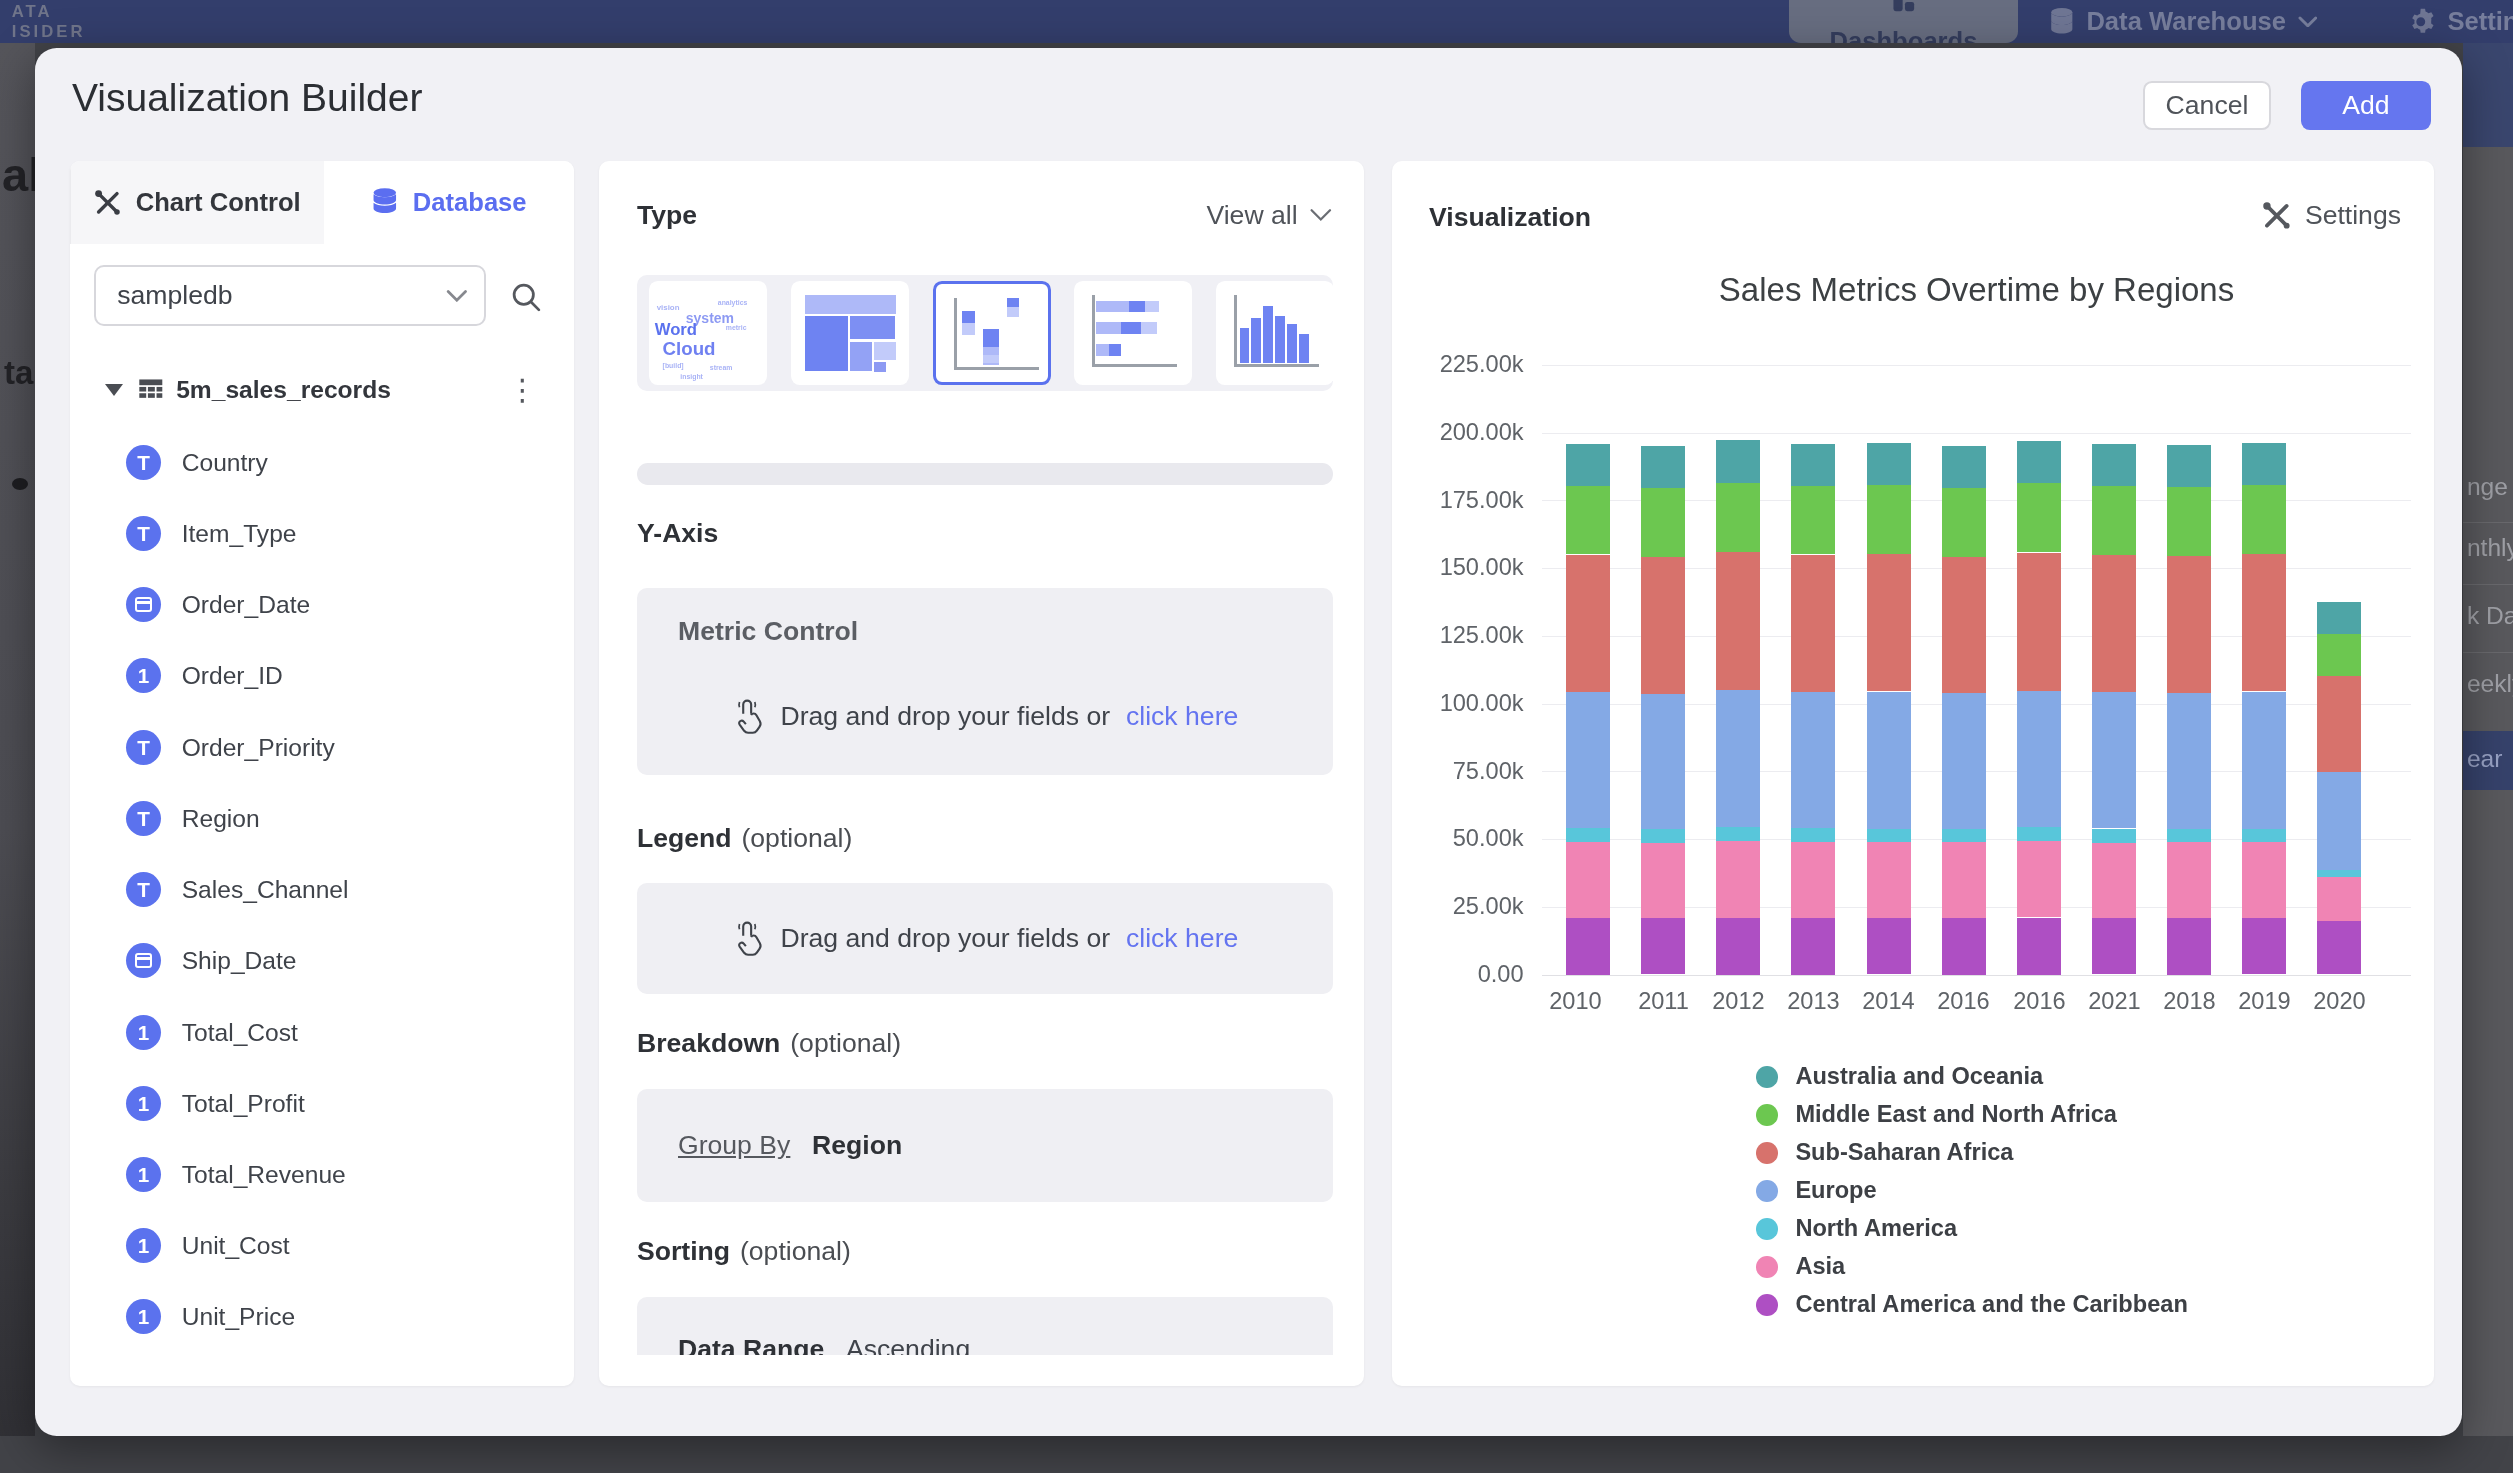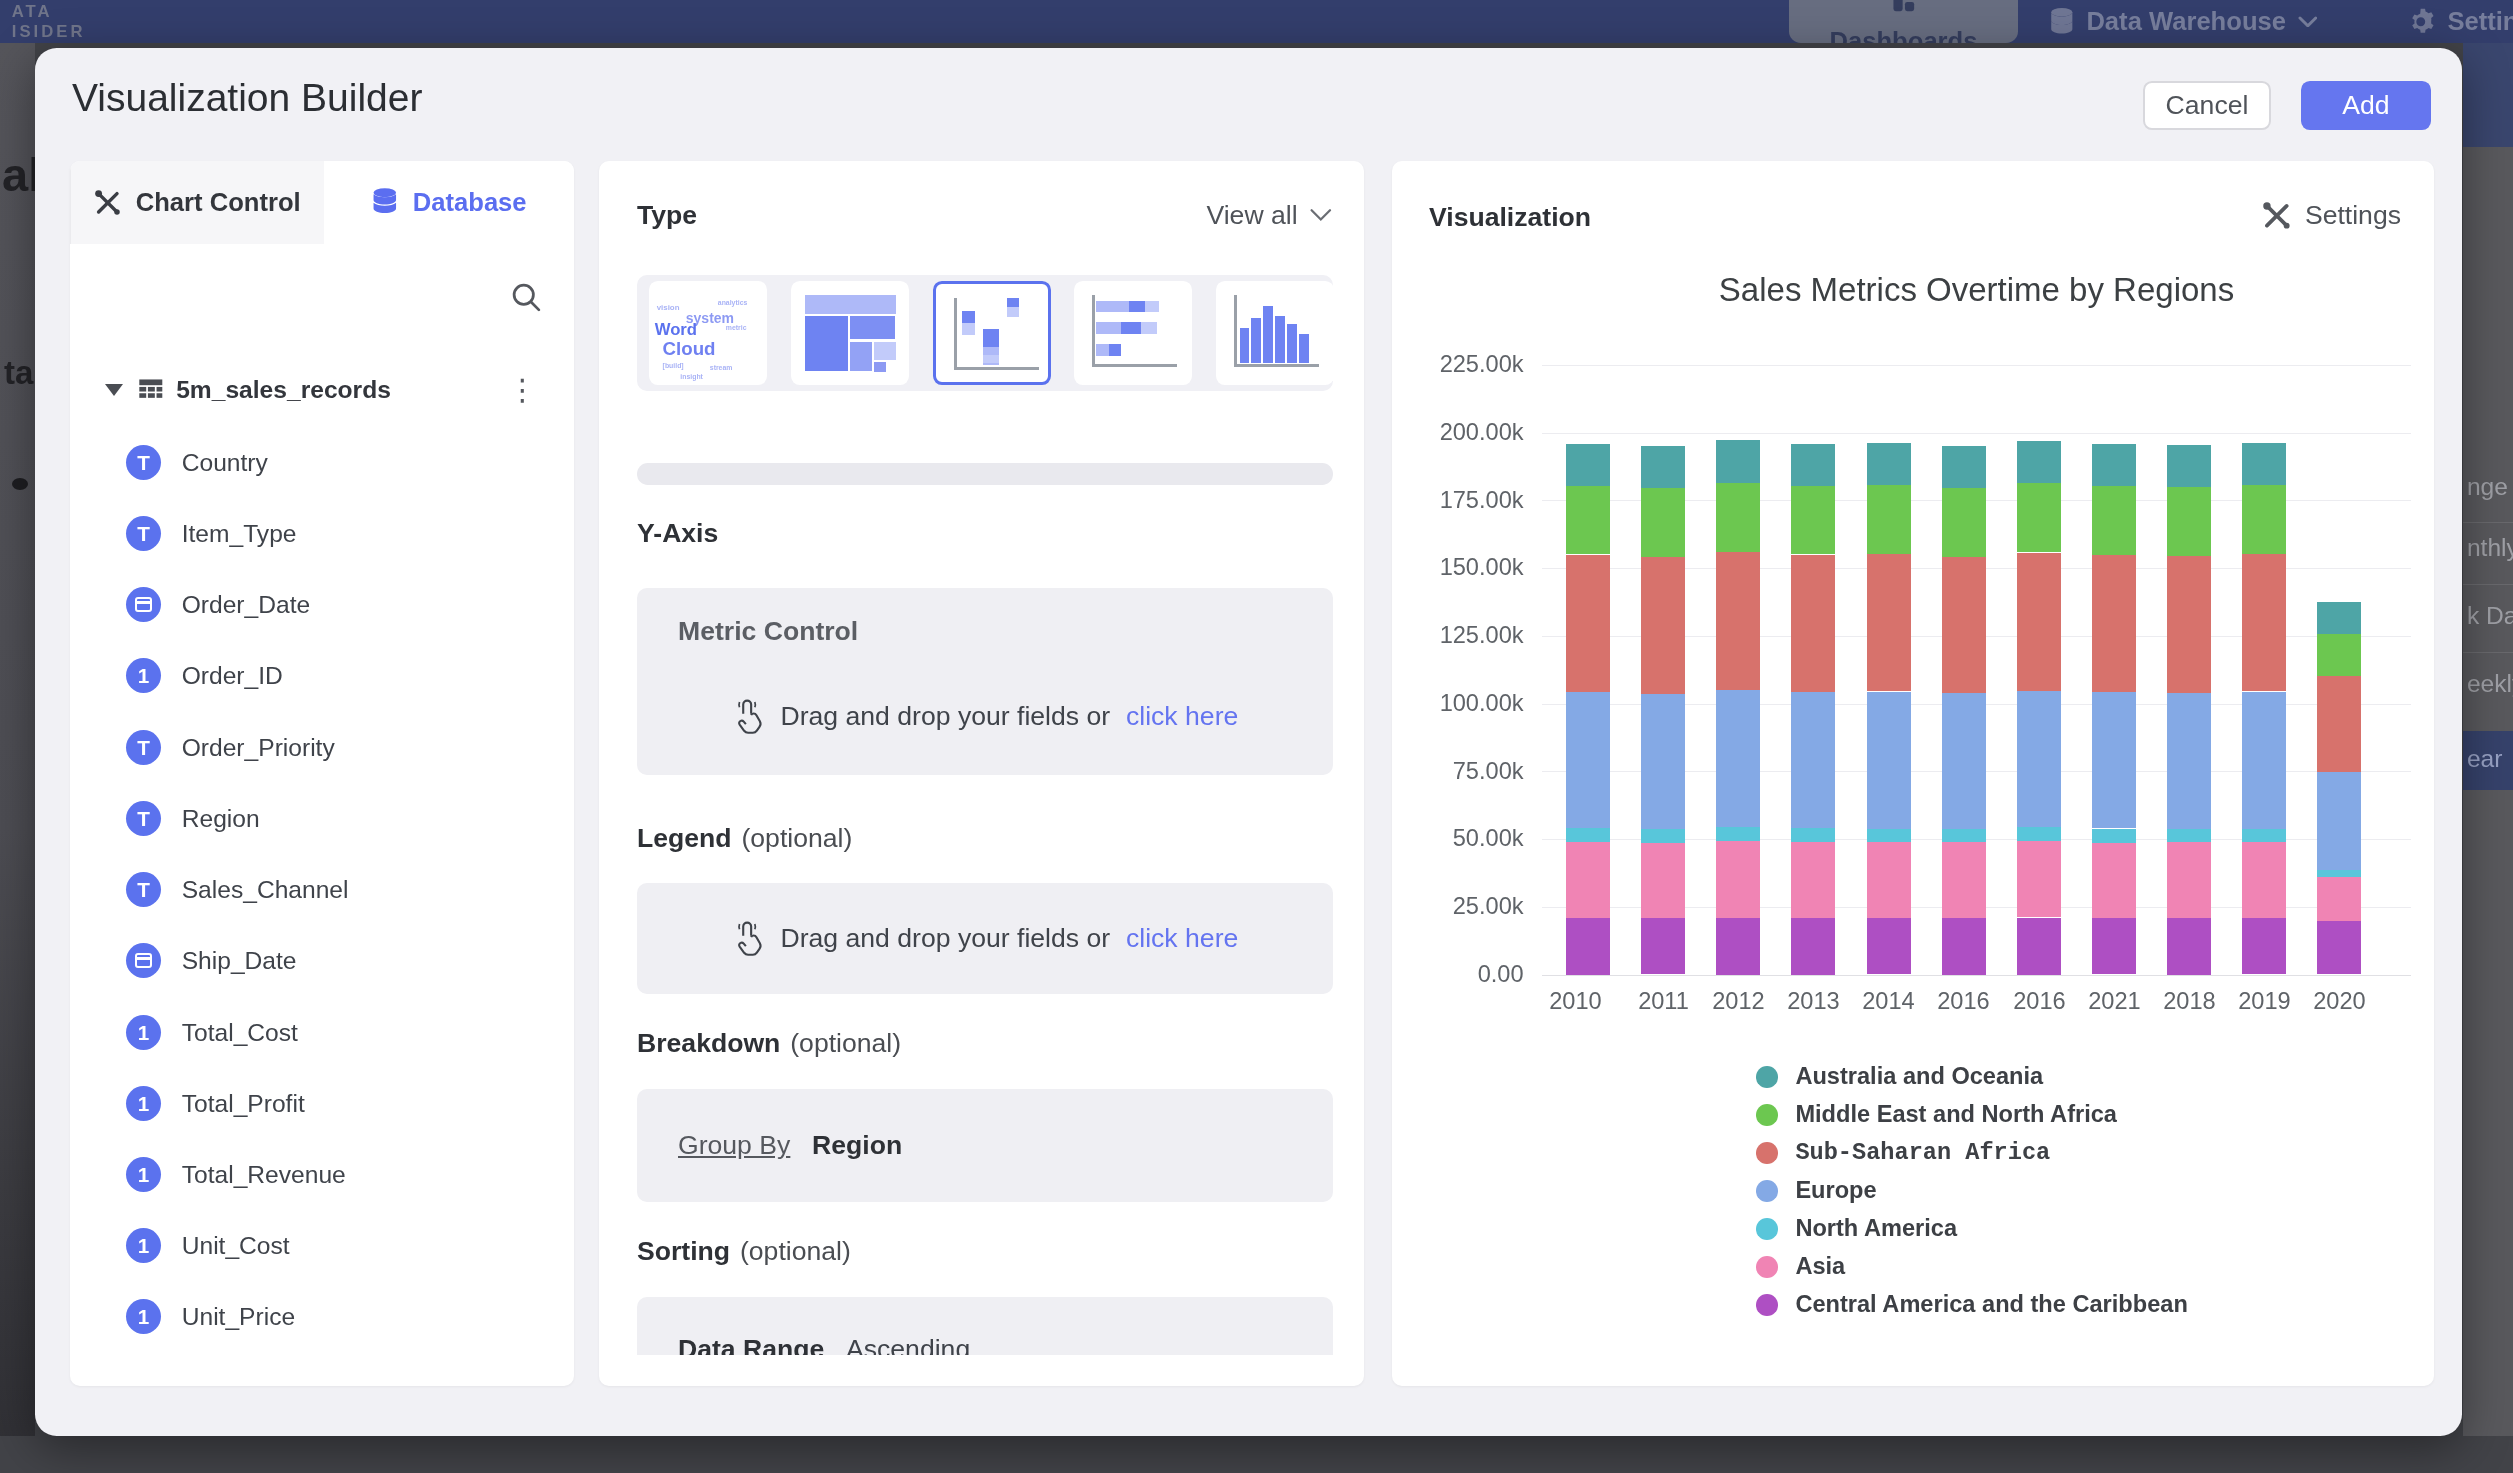--- a/index.html
+++ b/index.html
@@ -170,20 +170,26 @@
         <div class="tab" id="tab-db">
           <svg width="27.6" height="31.5" viewBox="0 0 24 28" fill="#5b6ef0">
               <ellipse cx="12" cy="5" rx="10" ry="4"></ellipse>
               <path d="M2 6.5v5c0 2.2 4.5 4 10 4s10-1.8 10-4v-5c-2 1.8-5.7 2.7-10 2.7S4 8.3 2 6.5z"></path>
               <path d="M2 14v5c0 2.2 4.5 4 10 4s10-1.8 10-4v-5c-2 1.8-5.7 2.7-10 2.7S4 15.8 2 14z"></path>
             </svg>
           <span>Database</span>
         </div>
       </div>
 
+      <div class="abs" id="searchbox">
+        <span class="val">sampledb</span>
+        <svg width="21.7" height="13.8" viewBox="0 0 20 12">
+            <path d="M2 2l8 8 8-8" stroke="#86888e" stroke-width="2.5" fill="none" stroke-linecap="round"></path>
+          </svg>
+      </div>
       <span class="abs" style="left:440px;top:120px;">
         <svg width="33" height="33" viewBox="0 0 24 24" fill="none" stroke="#55585e" stroke-width="2">
             <circle cx="10" cy="10" r="7"></circle>
             <line x1="15.5" y1="15.5" x2="21" y2="21" stroke-linecap="round"></line>
           </svg>
       </span>
 
       <div class="abs tree-row">
         <div class="caret"></div>
         <svg width="27.6" height="27.6" viewBox="0 0 24 24" style="margin-left:13.8px;">
@@ -516,21 +522,21 @@
         </div>
       <div class="abs" id="chart-legend" style="left:0;top:0;">
           <div class="leg-row" style="left: 364px; top: 904px; height: 23.6px;">
             <span class="leg-dot" style="background: rgb(78, 165, 166);"></span>
             <span class="leg-txt">Australia and Oceania</span>
           </div>
           <div class="leg-row" style="left: 364px; top: 942px; height: 23.6px;">
             <span class="leg-dot" style="background: rgb(108, 199, 80);"></span>
             <span class="leg-txt">Middle East and North Africa</span>
           </div>
-          <div class="leg-row" style="left: 364px; top: 980px; height: 23.6px; font-family: Liberation Mono, monospace;">
+          <div class="leg-row" style="left: 364px; top: 980px; height: 23.6px;">
             <span class="leg-dot" style="background: rgb(215, 114, 108);"></span>
             <span class="leg-txt">Sub-Saharan Africa</span>
           </div>
           <div class="leg-row" style="left: 364px; top: 1018px; height: 23.6px;">
             <span class="leg-dot" style="background: rgb(132, 169, 229);"></span>
             <span class="leg-txt">Europe</span>
           </div>
           <div class="leg-row" style="left: 364px; top: 1056px; height: 23.6px;">
             <span class="leg-dot" style="background: rgb(88, 198, 218);"></span>
             <span class="leg-txt">North America</span>

